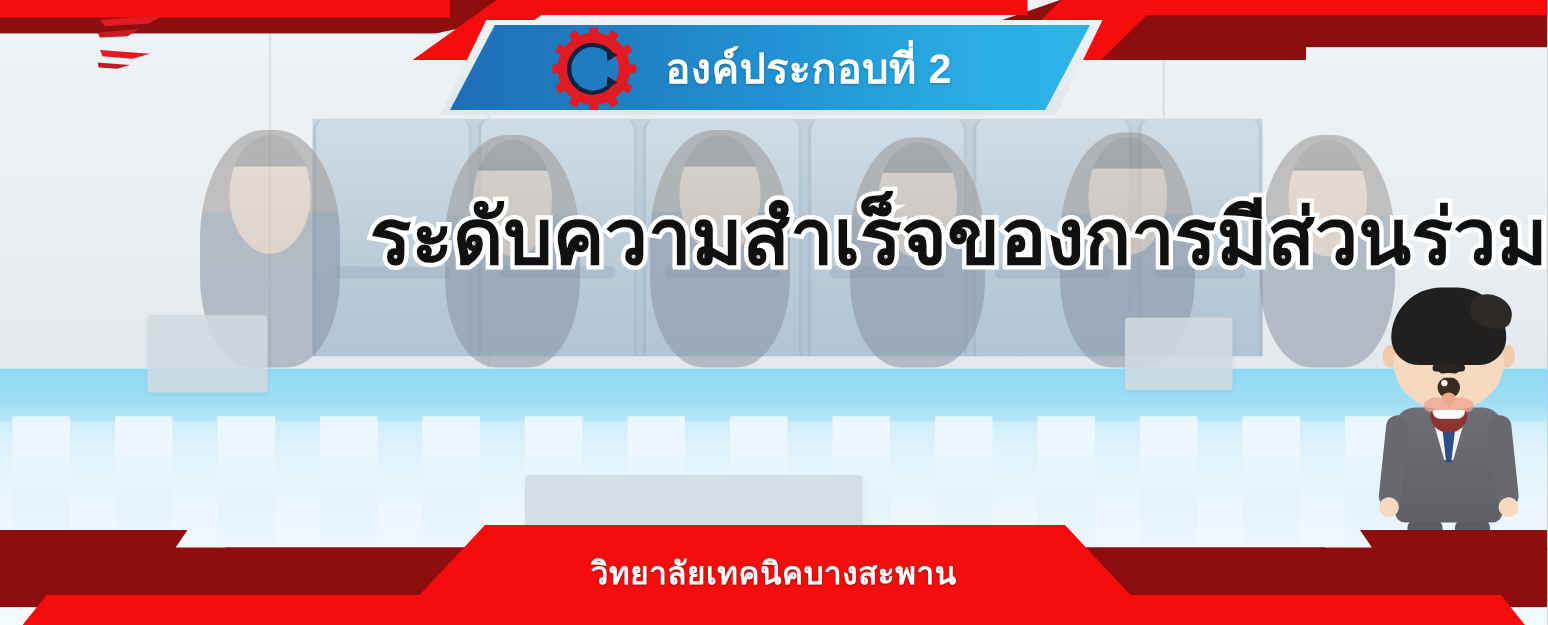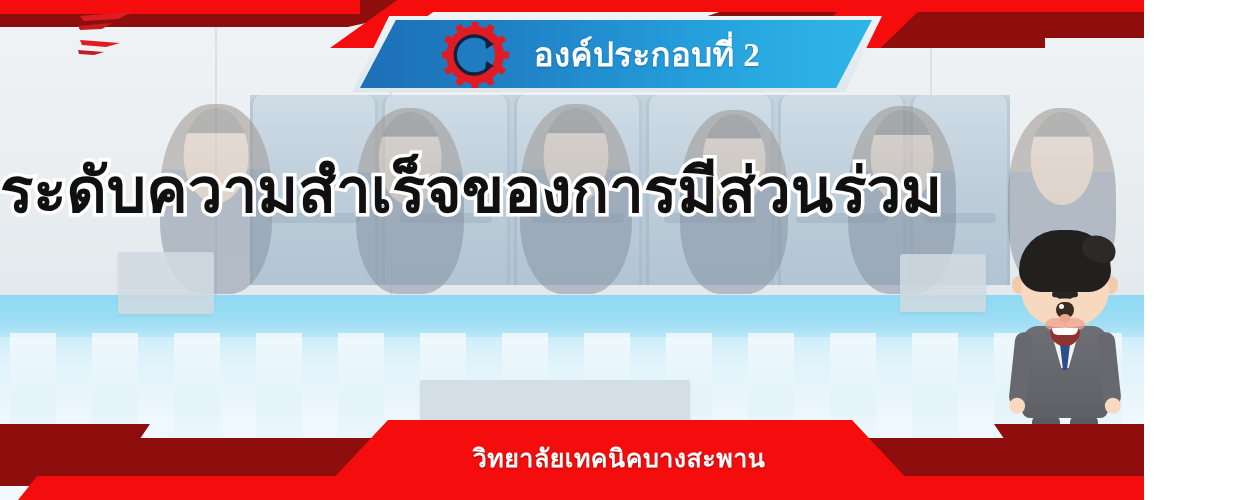--- a/index.html
+++ b/index.html
@@ -1,24 +1,23 @@
 <!DOCTYPE html>
 <html><head>
 <meta charset="utf-8">
 <style>
   * { margin:0; padding:0; box-sizing:border-box; }
   html,body { width:1238px; height:500px; overflow:hidden; background:#ffffff; }
   body { font-family:"Liberation Sans", sans-serif; }
 
   #banner {
     position:relative;
-    width:1144px; height:500px;
+    width:1238px; height:500px;
     overflow:hidden;
     background:#737373;
-    font-family:Liberation Serif, serif;
   }
 
   
   .photo-layer { position:absolute; inset:0; overflow:hidden; }
 
   .wall {
     position:absolute; left:0; top:0; width:1238px; height:300px;
     background:
       linear-gradient(180deg,#eceff1 0%,#e3e7ea 55%,#d7dde1 100%);
   }
@@ -184,21 +183,21 @@
     padding-left:62px;
     text-shadow:0 1px 2px rgba(0,40,80,.35);
     white-space:nowrap;
   }
   .gear-wrap { position:absolute; left:442px; top:22px; width:92px; height:66px; }
   .flames { position:absolute; left:78px; top:10px; width:90px; height:46px; }
 
   
   .headline {
     position:absolute; left:0; top:160px; width:1238px;
-    text-align:left; line-height:1.0;
+    text-align:right; line-height:1.0;
   }
   .hl1 {
     font-size:62px; font-weight:bold; color:#101010;
     -webkit-text-stroke:7px #ffffff;
     paint-order:stroke fill;
     letter-spacing:0px;
     white-space:nowrap;
   }
   .hl2 {
     margin-top:26px;

